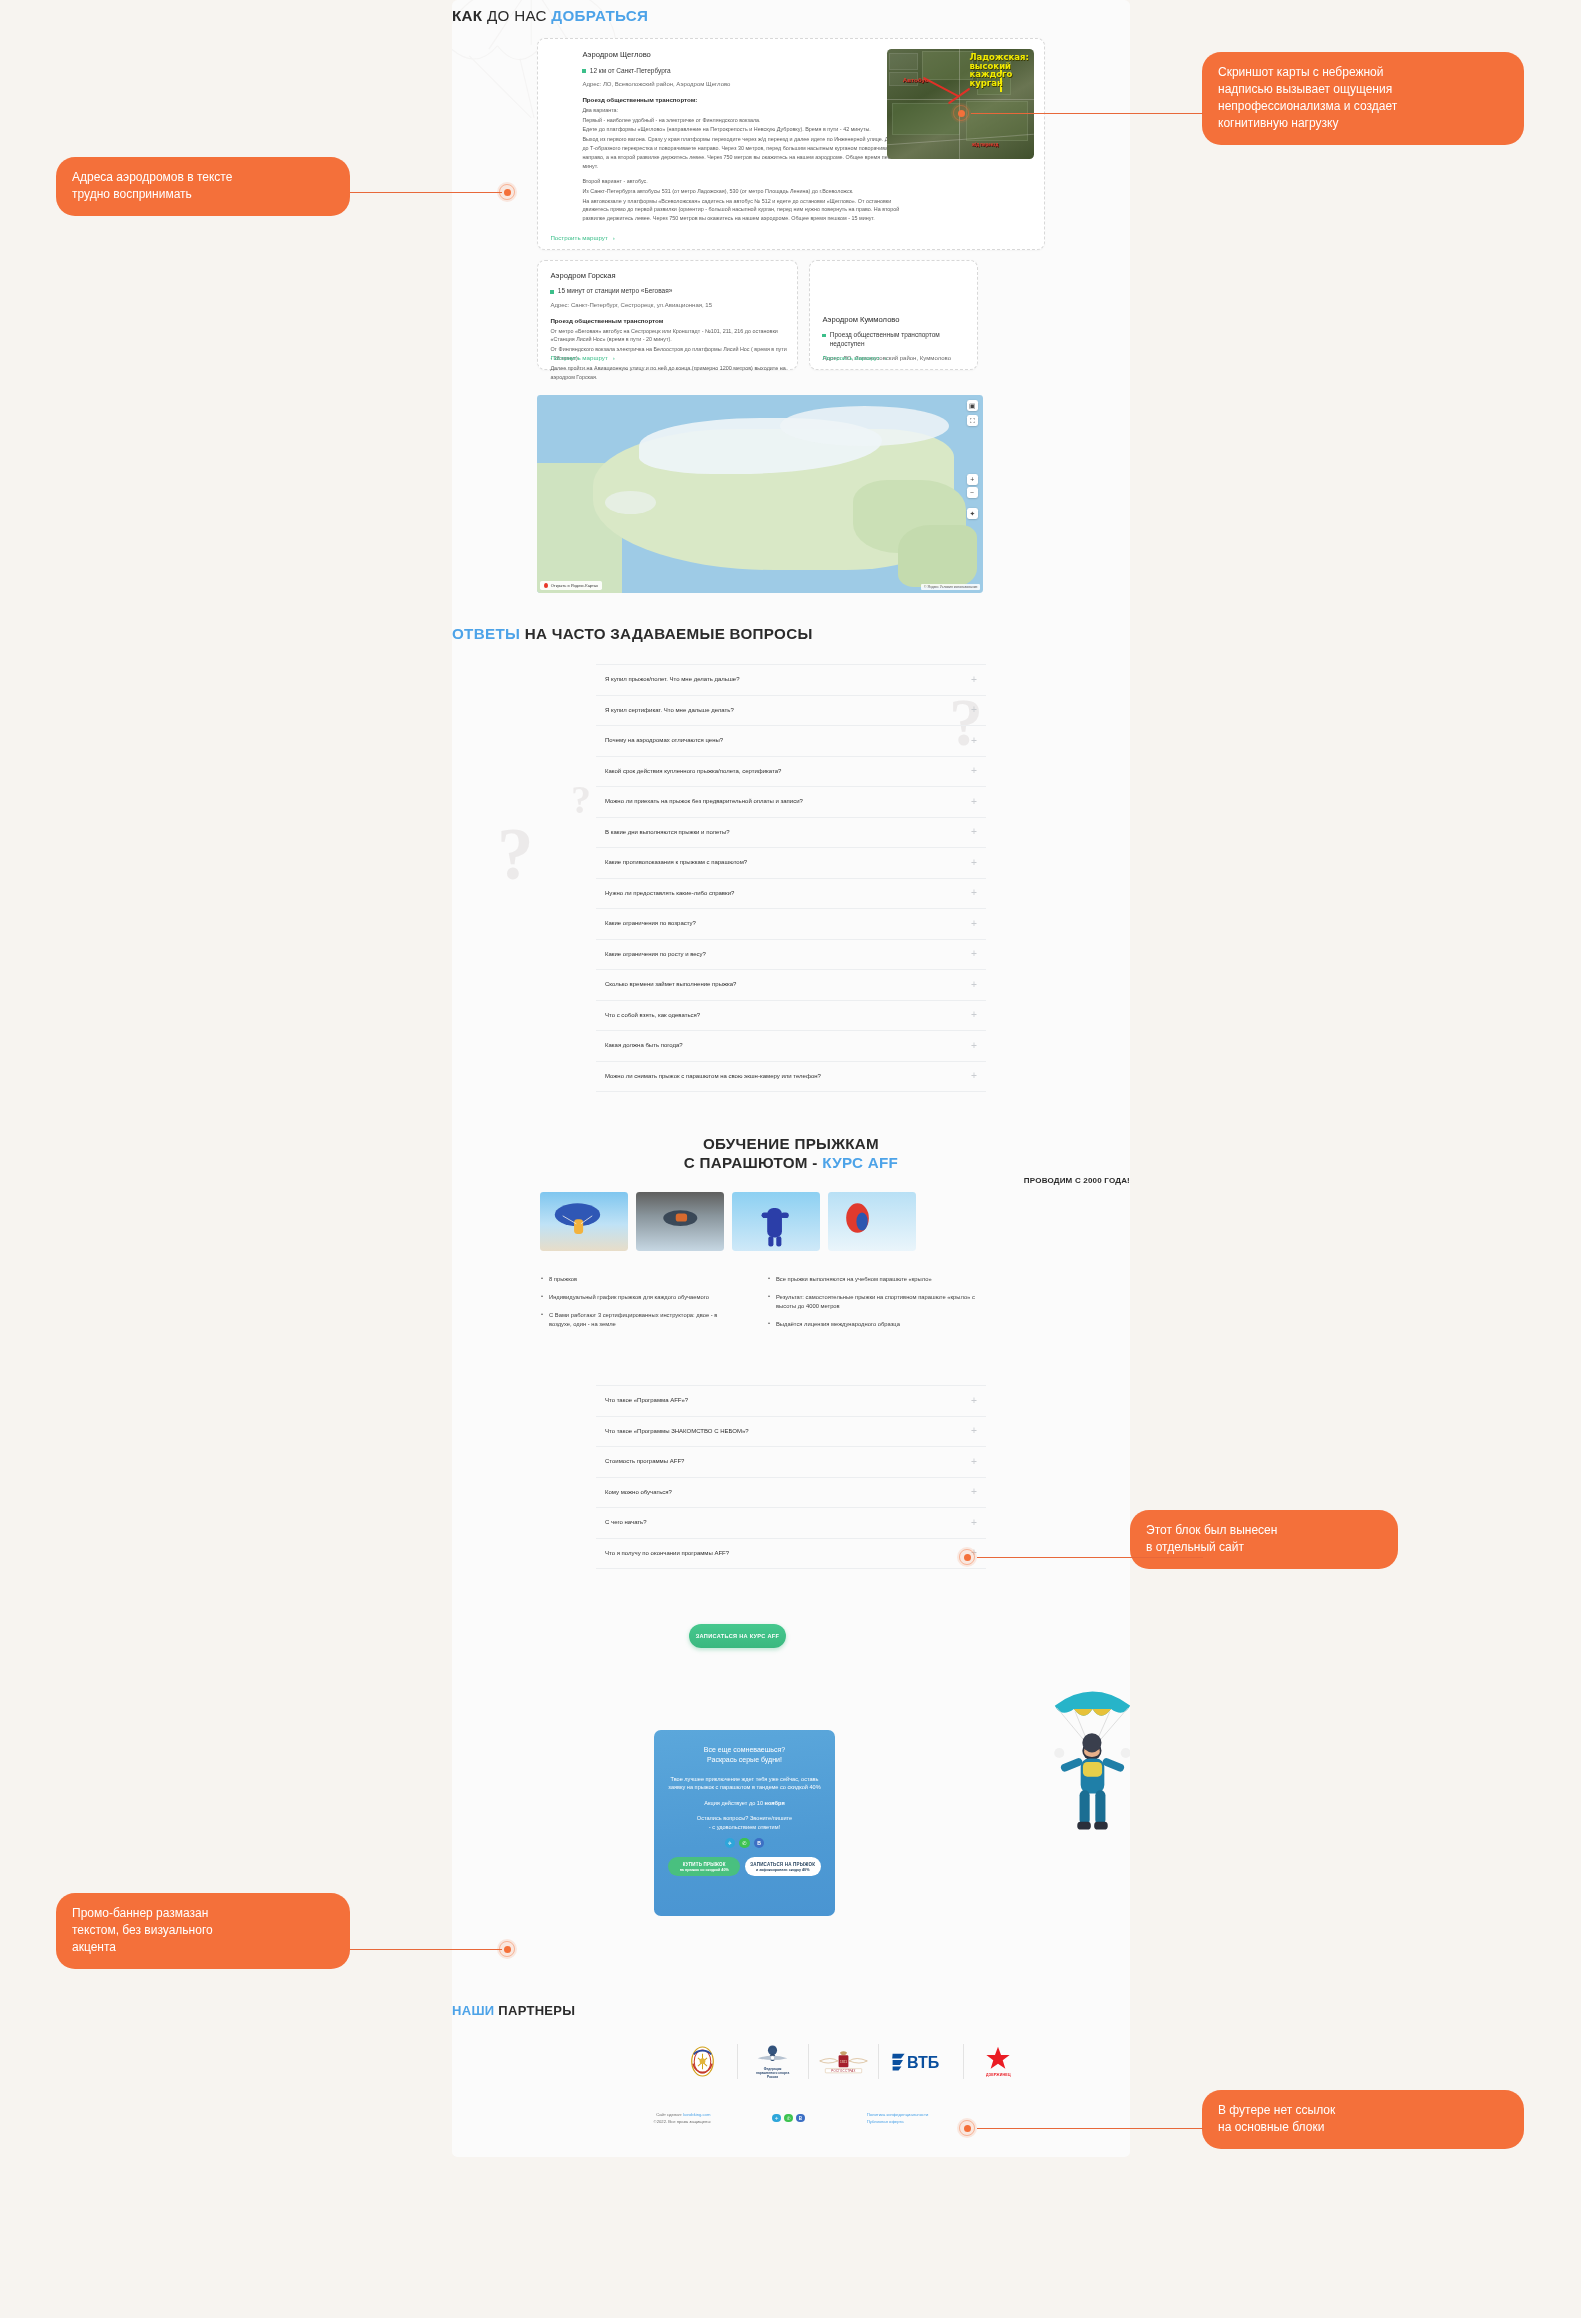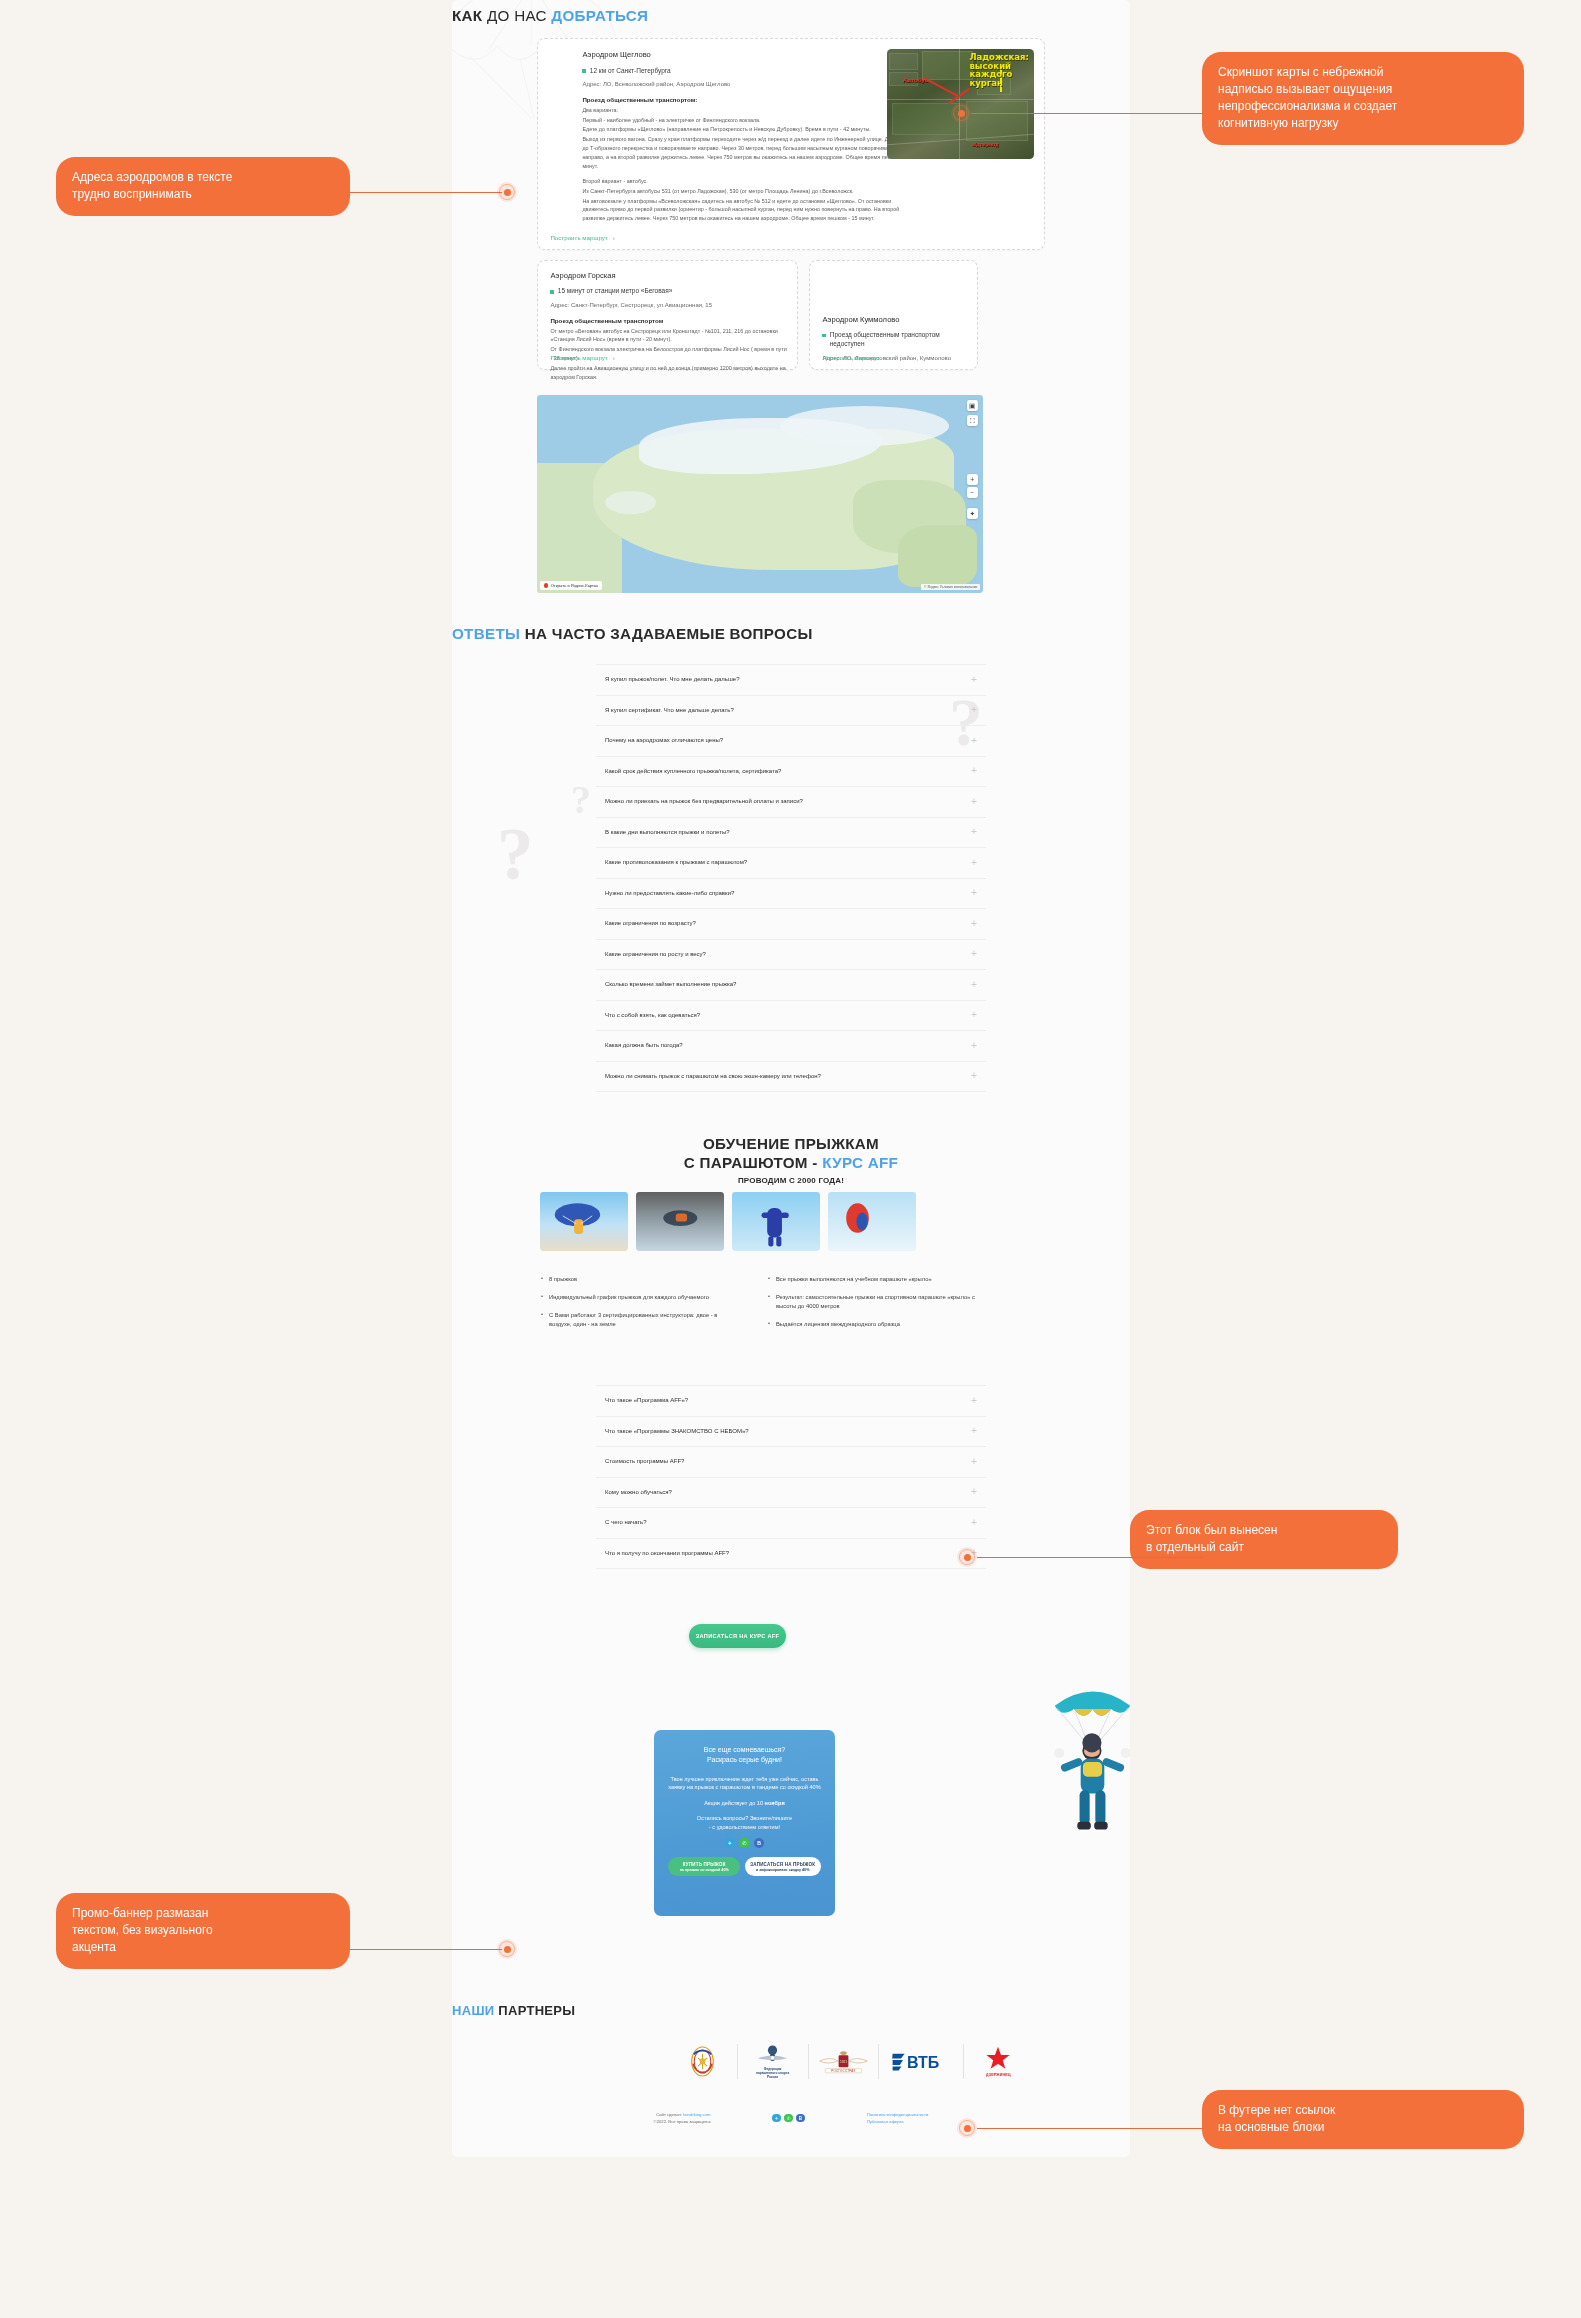--- a/index.html
+++ b/index.html
@@ -417,21 +417,21 @@
           <div class="faq-q">Можно ли снимать прыжок с парашютом на свою экшн-камеру или телефон?</div>
           <div class="faq-plus">+</div>
         </div>
       </div>
 
     <div style="position:absolute; left:0; top:1135px; width:678px; text-align:center;">
       <div class="sec-title">ОБУЧЕНИЕ ПРЫЖКАМ</div>
       <div class="sec-title" style="margin-top:1.7px;">
         <span>С ПАРАШЮТОМ - </span><span class="hl">КУРС AFF</span>
       </div>
-      <div style="font-size:8px; font-weight:700; color:#2b2b2b; margin-top:5.1px; letter-spacing:0.2px;">ПРОВОДИМ С 2000 ГОДА!</div>
+      <div style="font-size:8px; font-weight:700; color:#2b2b2b; margin-top:5.1px; letter-spacing:0.2px;text-align:right;">ПРОВОДИМ С 2000 ГОДА!</div>
     </div>
 
     <div style="position:absolute; left:88px; top:1192px; display:flex; gap:8px;">
       <div class="aff-photo" style="width:88px; height:59px;">
         <div class="sky" style="background:linear-gradient(180deg,#7fc6ef 0%,#bfe2f6 55%,#e8ddc8 100%);"></div>
         <svg viewBox="0 0 155 105" style="position:absolute;inset:0;">
           <ellipse cx="66" cy="40" rx="40" ry="20" fill="#2f57b5"></ellipse>
           <rect x="60" y="48" width="16" height="26" rx="6" fill="#f3b23d"></rect>
           <path d="M40 42 L64 56 M92 42 L72 56" stroke="#e8e8e8" stroke-width="1.5"></path>
         </svg>

